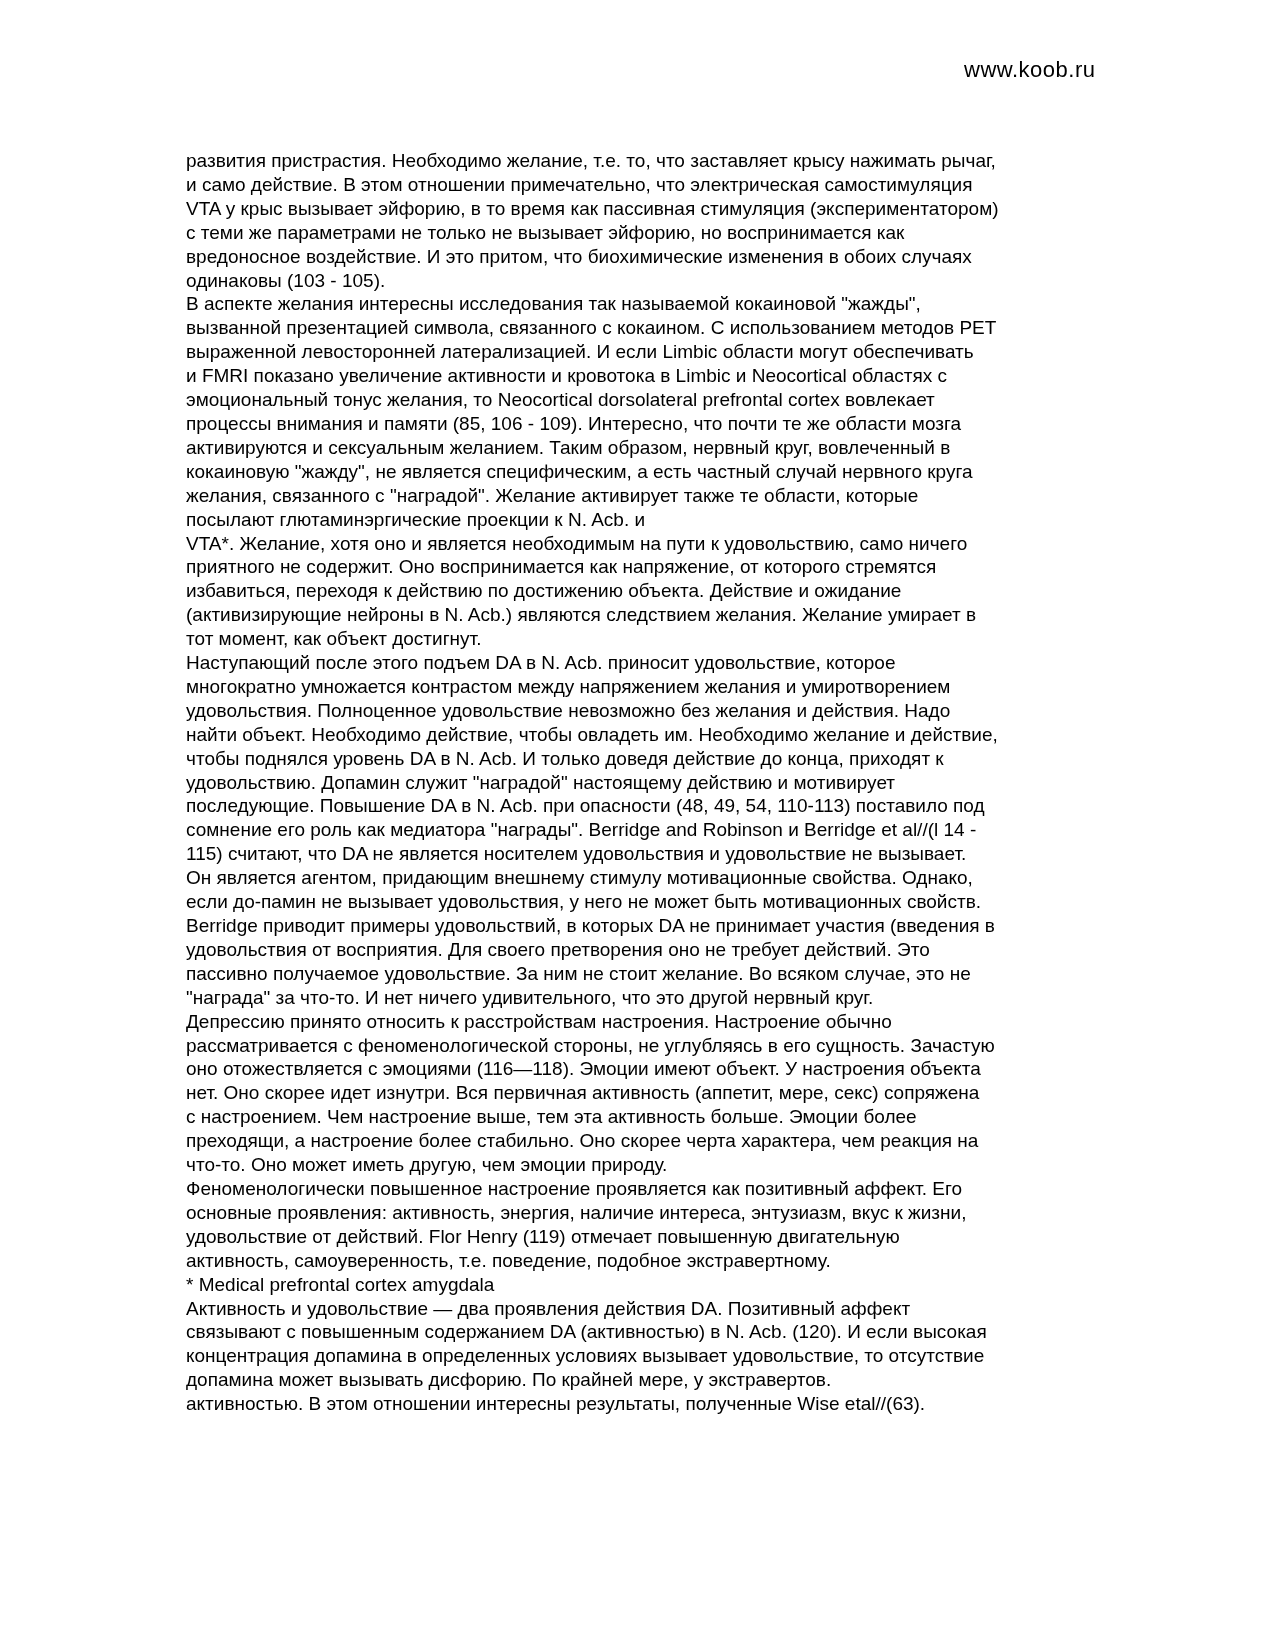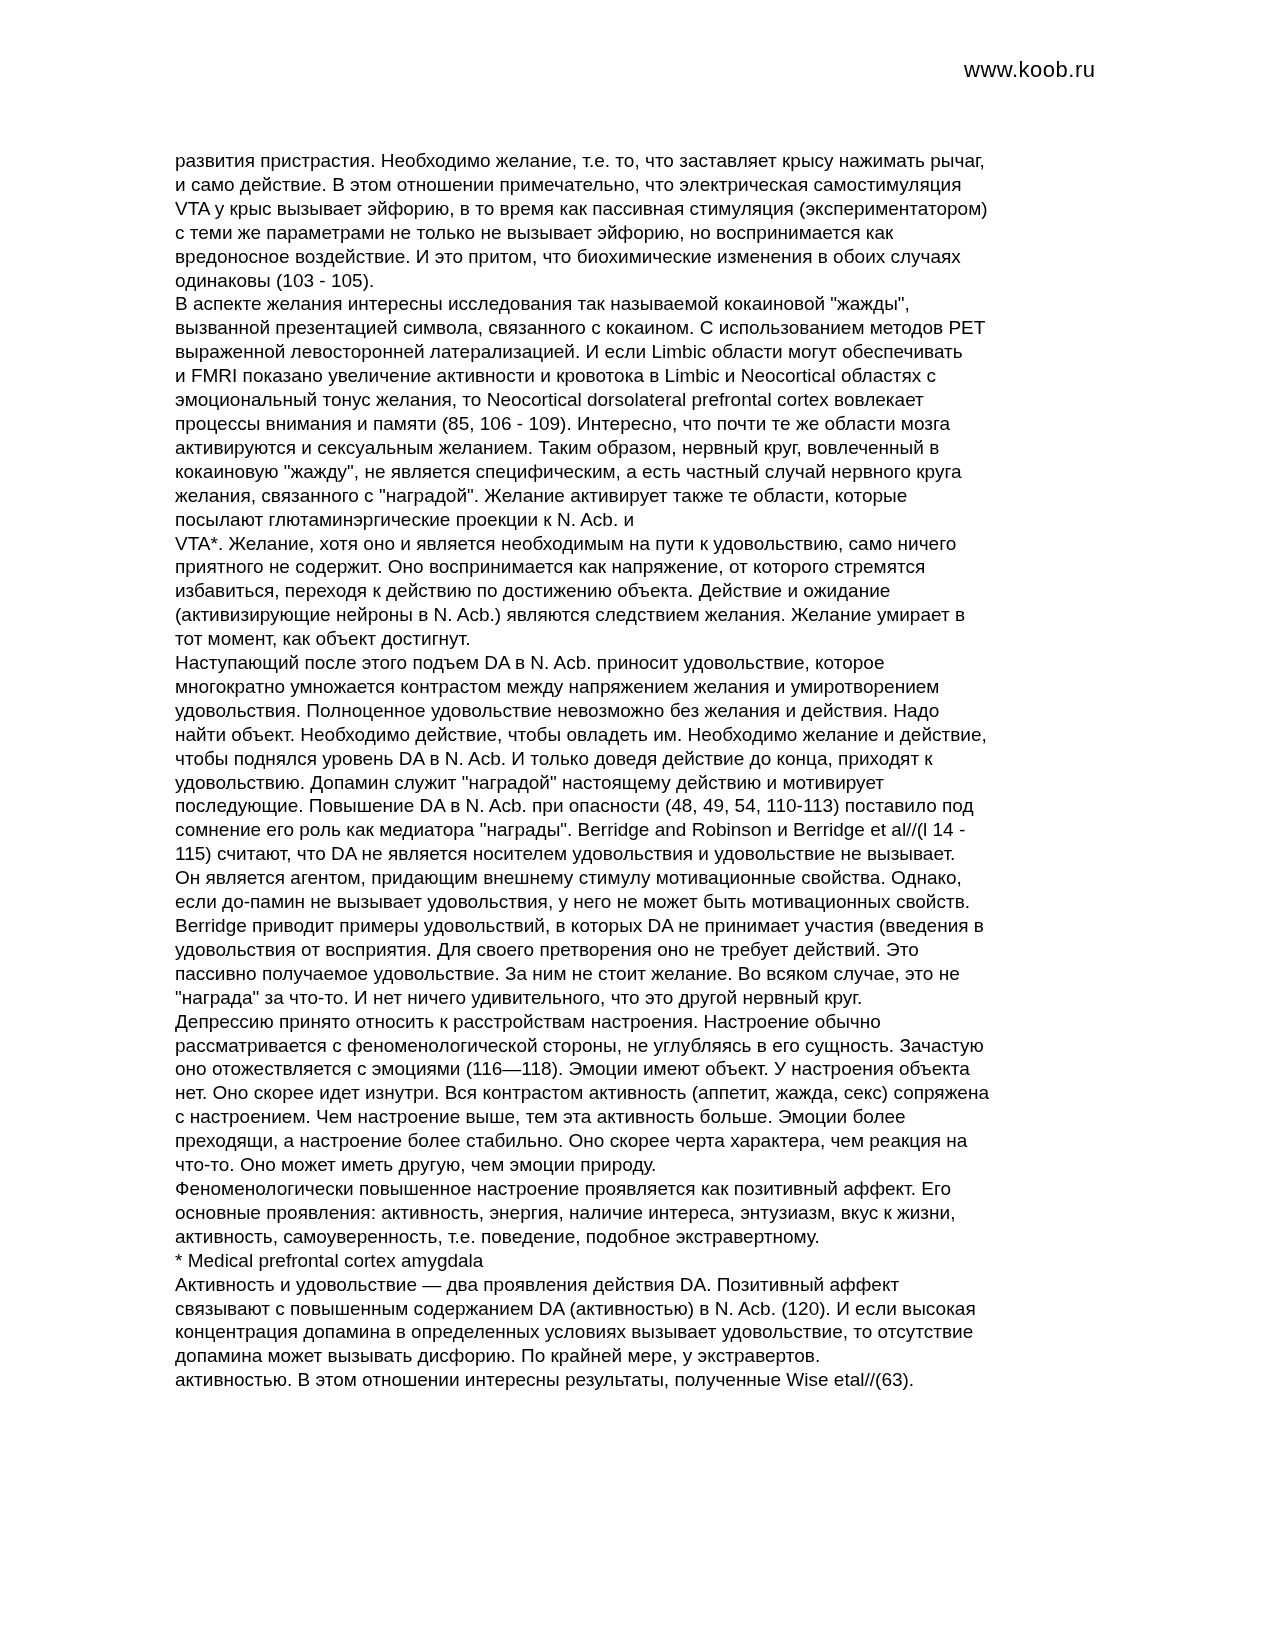--- a/index.html
+++ b/index.html
@@ -22,21 +22,21 @@
     top: 57px;
     left: 964px;
     font-size: 22px;
     line-height: 26px;
     letter-spacing: 0.5px;
     color: #000000;
   }
   .text-block {
     position: absolute;
     top: 149px;
-    left: 175px;
+    left: 186px;
     width: 910px;
     font-size: 19px;
     line-height: 23.9px;
     color: #000000;
   }
   .text-block .line {
     white-space: nowrap;
   }
 </style>
 </head>
@@ -77,26 +77,27 @@
       <div class="line">115) считают, что DA не является носителем удовольствия и удовольствие не вызывает.</div>
       <div class="line">Он является агентом, придающим внешнему стимулу мотивационные свойства. Однако,</div>
       <div class="line">если до-памин не вызывает удовольствия, у него не может быть мотивационных свойств.</div>
       <div class="line">Berridge приводит примеры удовольствий, в которых DA не принимает участия (введения в</div>
       <div class="line">удовольствия от восприятия. Для своего претворения оно не требует действий. Это</div>
       <div class="line">пассивно получаемое удовольствие. За ним не стоит желание. Во всяком случае, это не</div>
       <div class="line">"награда" за что-то. И нет ничего удивительного, что это другой нервный круг.</div>
       <div class="line">Депрессию принято относить к расстройствам настроения. Настроение обычно</div>
       <div class="line">рассматривается с феноменологической стороны, не углубляясь в его сущность. Зачастую</div>
       <div class="line">оно отожествляется с эмоциями (116—118). Эмоции имеют объект. У настроения объекта</div>
-      <div class="line">нет. Оно скорее идет изнутри. Вся контрастом активность (аппетит, жажда, секс) сопряжена</div>
+      <div class="line">нет. Оно скорее идет изнутри. Вся первичная активность (аппетит, мере, секс) сопряжена</div>
       <div class="line">с настроением. Чем настроение выше, тем эта активность больше. Эмоции более</div>
       <div class="line">преходящи, а настроение более стабильно. Оно скорее черта характера, чем реакция на</div>
       <div class="line">что-то. Оно может иметь другую, чем эмоции природу.</div>
       <div class="line">Феноменологически повышенное настроение проявляется как позитивный аффект. Его</div>
       <div class="line">основные проявления: активность, энергия, наличие интереса, энтузиазм, вкус к жизни,</div>
+      <div class="line">удовольствие от действий. Flor Henry (119) отмечает повышенную двигательную</div>
       <div class="line">активность, самоуверенность, т.е. поведение, подобное экстравертному.</div>
       <div class="line">* Medical prefrontal cortex amygdala</div>
       <div class="line">Активность и удовольствие — два проявления действия DA. Позитивный аффект</div>
       <div class="line">связывают с повышенным содержанием DA (активностью) в N. Acb. (120). И если высокая</div>
       <div class="line">концентрация допамина в определенных условиях вызывает удовольствие, то отсутствие</div>
       <div class="line">допамина может вызывать дисфорию. По крайней мере, у экстравертов.</div>
       <div class="line">активностью. В этом отношении интересны результаты, полученные Wise etal//(63).</div>
     </div>
 </div>
 

